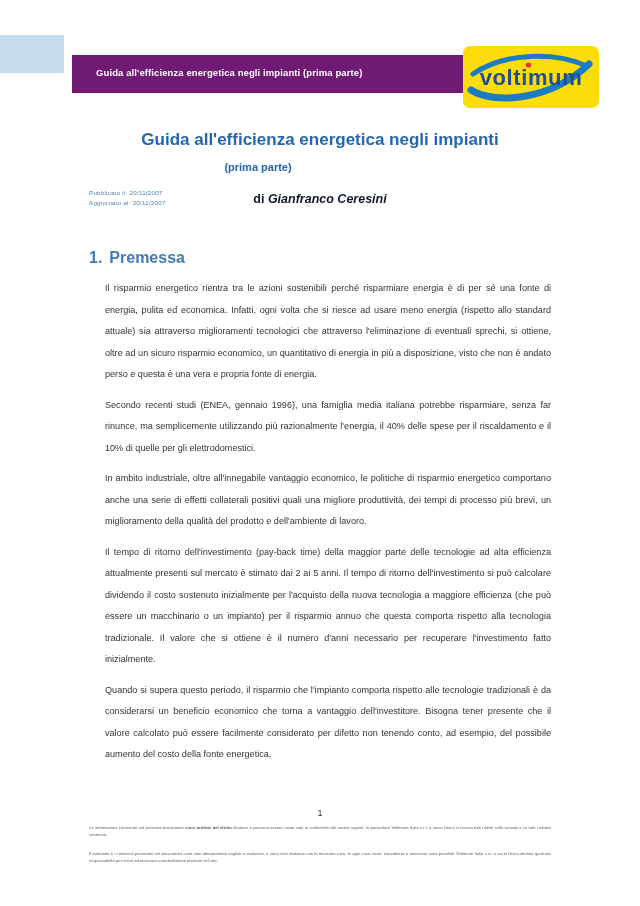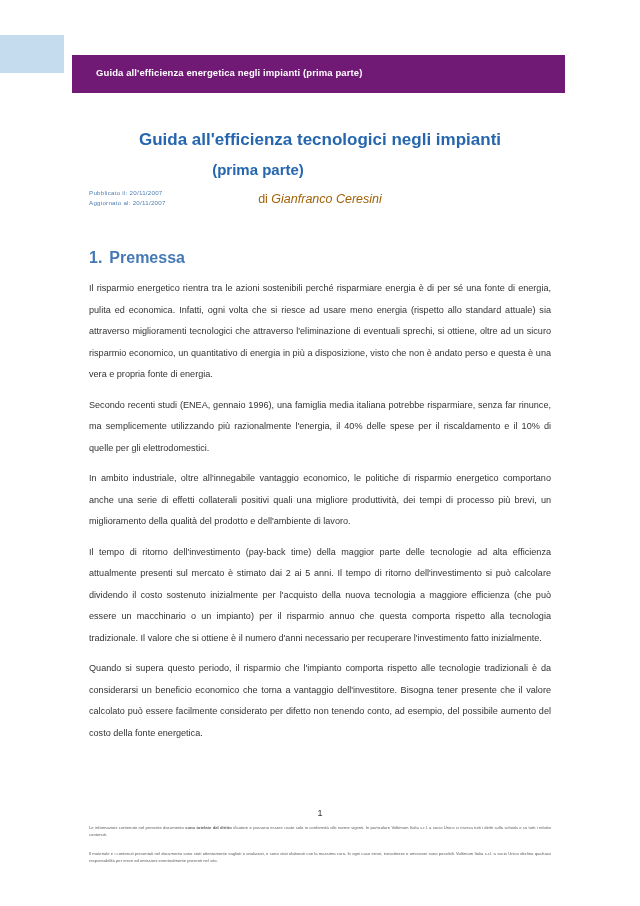--- a/index.html
+++ b/index.html
@@ -88,33 +88,33 @@
     font-size: 17px;
     font-weight: bold;
     color: #2566ae;
   }
   .doc-subtitle {
     position: absolute;
     left: 0;
     top: 161px;
     width: 516px;
     text-align: center;
-    font-size: 15px;
+    font-size: 11px;
     font-weight: bold;
     color: #2566ae;
   }
   .doc-author {
     position: absolute;
     left: 0;
     top: 192px;
     width: 640px;
     text-align: center;
     font-size: 12.5px;
-    font-weight: normal;
-    color: #a16207;
+    font-weight: bold;
+    color: #0f172a;
   }
   .doc-author .author-name {
     font-style: italic;
   }
 
   .pub-dates {
     position: absolute;
     left: 89px;
     top: 188px;
     font-size: 6.2px;
@@ -141,21 +141,21 @@
     position: absolute;
     left: 89px;
     top: 278px;
     width: 462px;
   }
   .para {
     font-size: 9.1px;
     line-height: 21.5px;
     text-align: justify;
     color: #333333;
-    margin: 0 0 9px 0;
+    margin: 0 0 9px 16px;
   }
 
   
   .page-number {
     position: absolute;
     left: 0;
     top: 808px;
     width: 640px;
     text-align: center;
     font-size: 9px;
@@ -179,22 +179,31 @@
 
 <div class="page">
 
   <div class="header-zone">
     <div class="header-left-block"></div>
     <div class="header-bar">
       <div class="header-bar-title">Guida all'efficienza energetica negli impianti (prima parte)</div>
     </div>
   </div>
 
-
-  <div class="doc-title">Guida all'efficienza tecnologici negli impianti</div>
+  <div class="logo">
+    <svg class="logo-svg" viewBox="0 0 136 62">
+      <path d="M8 44 C 30 58, 86 56, 126 18" stroke="#1b7cc4" stroke-width="7" fill="none" stroke-linecap="round"></path>
+      <path d="M10 28 C 42 6, 92 6, 124 20" stroke="#1b7cc4" stroke-width="5" fill="none" stroke-linecap="round"></path>
+      <text x="68" y="39" text-anchor="middle" font-family="Liberation Sans, sans-serif" font-size="22" font-weight="bold" fill="#1f4f8f" letter-spacing="0.6">voltimum</text>
+      <circle cx="65.5" cy="19" r="2.6" fill="#e2342b"></circle>
+    </svg>
+
+  </div>
+
+  <div class="doc-title">Guida all'efficienza energetica negli impianti</div>
 
   <div class="doc-subtitle">(prima parte)</div>
 
   <div class="doc-author">
     <span>di </span><span class="author-name">Gianfranco Ceresini</span>
   </div>
 
   <div class="pub-dates">
     <div>Pubblicato il: 20/11/2007</div>
     <div>Aggiornato al: 20/11/2007</div>

